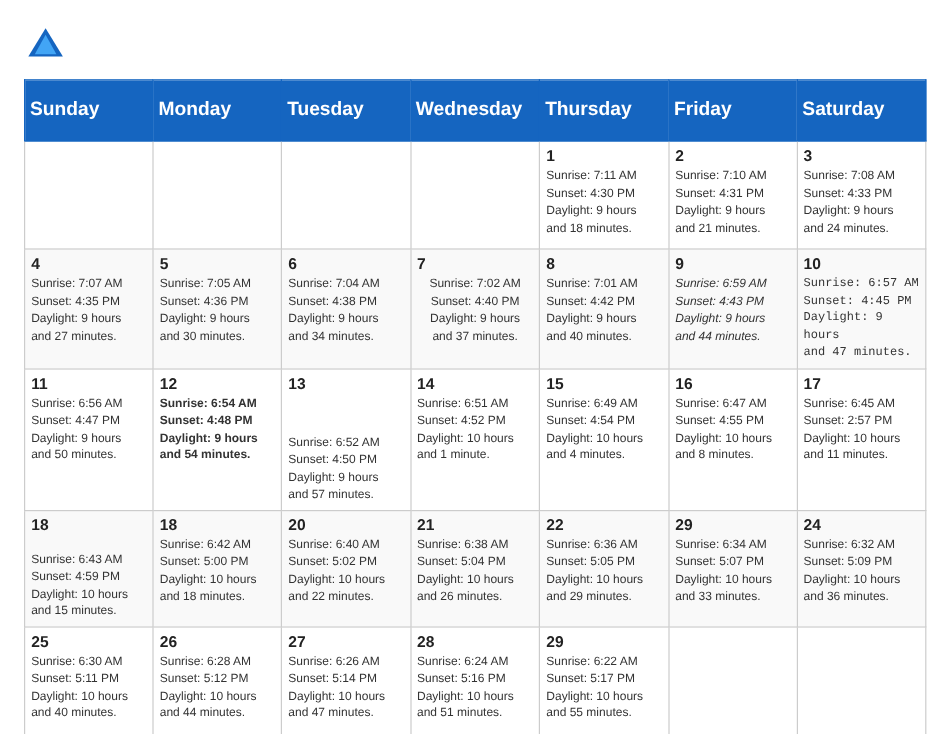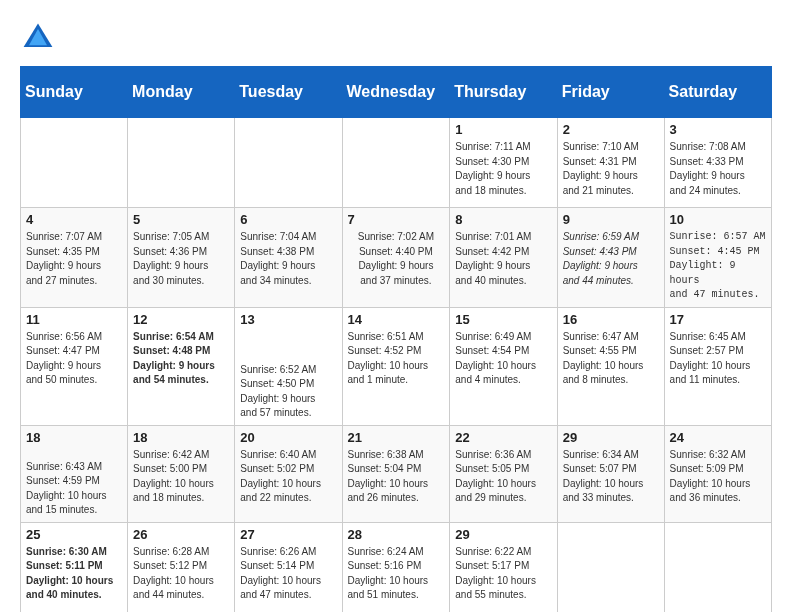--- a/index.html
+++ b/index.html
@@ -294,21 +294,21 @@
           <span class="day-num">24</span>
           <div class="day-info" style="white-space: pre-line;">Sunrise: 6:32 AM
 Sunset: 5:09 PM
 Daylight: 10 hours
 and 36 minutes.</div>
         </td>
       </tr>
       <tr>
         <td>
           <span class="day-num">25</span>
-          <div class="day-info" style="white-space: pre-line; font-weight: bold;">Sunrise: 6:30 AM
+          <div class="day-info" style="white-space: pre-line;">Sunrise: 6:30 AM
 Sunset: 5:11 PM
 Daylight: 10 hours
 and 40 minutes.</div>
         </td>
         <td>
           <span class="day-num">26</span>
           <div class="day-info" style="white-space: pre-line;">Sunrise: 6:28 AM
 Sunset: 5:12 PM
 Daylight: 10 hours
 and 44 minutes.</div>

